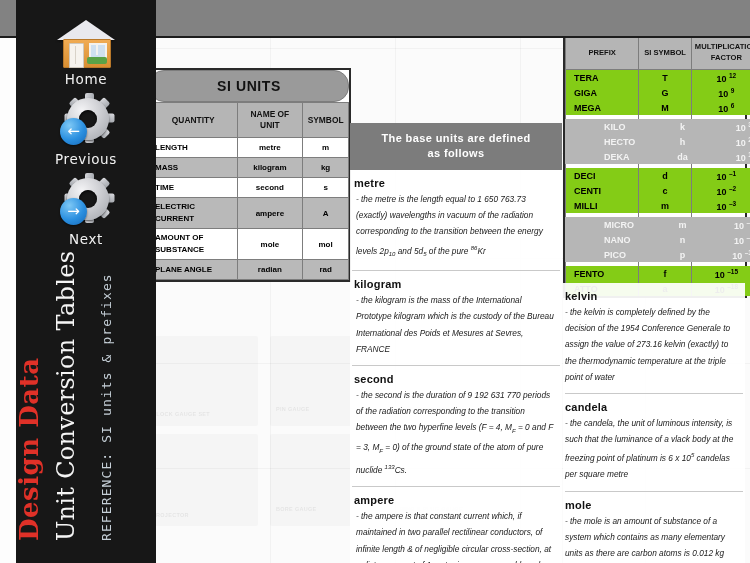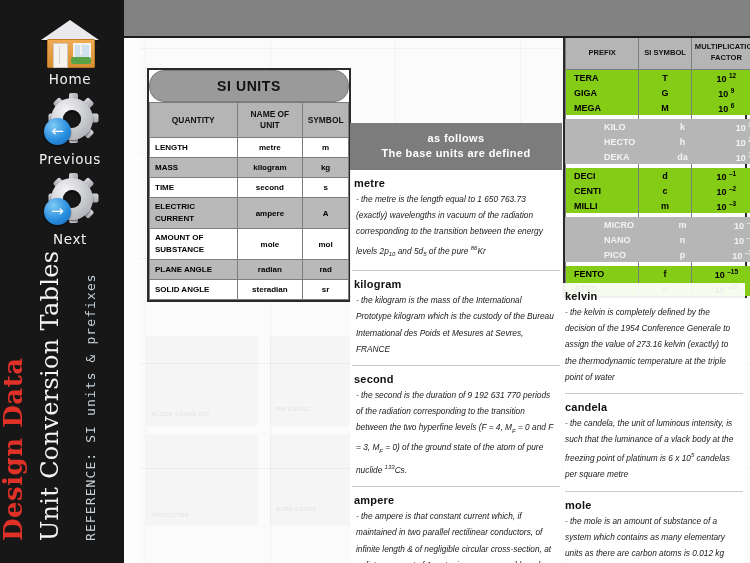--- a/index.html
+++ b/index.html
@@ -33,21 +33,21 @@
     display:flex;align-items:center;justify-content:center;
     font-family:"DejaVu Serif", serif;
     font-weight:bold;font-style:italic;font-size:26px;
     color:#1a1ae0;letter-spacing:0px;
     text-shadow:1px 1px 0 #ffffff, 2px 2px 1px rgba(0,0,0,.35);
     white-space:nowrap;
   }
 
   
   #sidebar{
-    position:absolute;left:0;top:0;width:124px;height:563px;
+    position:absolute;left:16px;top:0;width:140px;height:563px;
     background:#171717;z-index:5;
   }
   .nav-item{
     position:absolute;left:0;width:140px;text-align:center;cursor:pointer;
   }
   .nav-label{
     color:#f2f2f2;font-size:13.5px;font-family:"DejaVu Sans", sans-serif;
     letter-spacing:.6px;margin-top:3px;
   }
   
@@ -287,25 +287,20 @@
         <tr class="plain">
           <td class="q q2">AMOUNT OF<br>SUBSTANCE</td>
           <td class="n">mole</td>
           <td class="s">mol</td>
         </tr>
         <tr class="shade">
           <td class="q">PLANE ANGLE</td>
           <td class="n">radian</td>
           <td class="s">rad</td>
         </tr>
-        <tr class="plain">
-          <td class="q">SOLID ANGLE</td>
-          <td class="n">steradian</td>
-          <td class="s">sr</td>
-        </tr>
       </tbody>
   </table>
 </div>
 
 <div class="tbl-wrap" id="si-prefixes">
   <div class="tbl-title">SI PREFIXES</div>
   <table class="data">
     <thead>
       <tr>
         <th class="col-head" style="width:30%">PREFIX</th>
@@ -403,22 +398,22 @@
           <td class="pfx">ATTO</td>
           <td class="sym">a</td>
           <td class="fac">10 <sup>–18</sup></td>
         </tr>
       </tbody>
   </table>
 </div>
 
 <div class="panel" id="panel-center">
   <div class="panel-head">
+    <div>The base units are defined</div>
     <div>as follows</div>
-    <div>The base units are defined</div>
   </div>
 
   <div>
     <div class="def-term">metre</div>
     <div class="def-body"><span>- the metre is the length equal to 1 650 763.73 (exactly) wavelengths in vacuum of the radiation corresponding to the transition between the energy levels 2p</span><sub>10</sub><span> and 5d</span><sub>5</sub><span> of the pure </span><sup>86</sup><span>Kr</span></div>
   </div>
   <div class="def-sep"></div>
 
   <div>
     <div class="def-term">kilogram</div>

